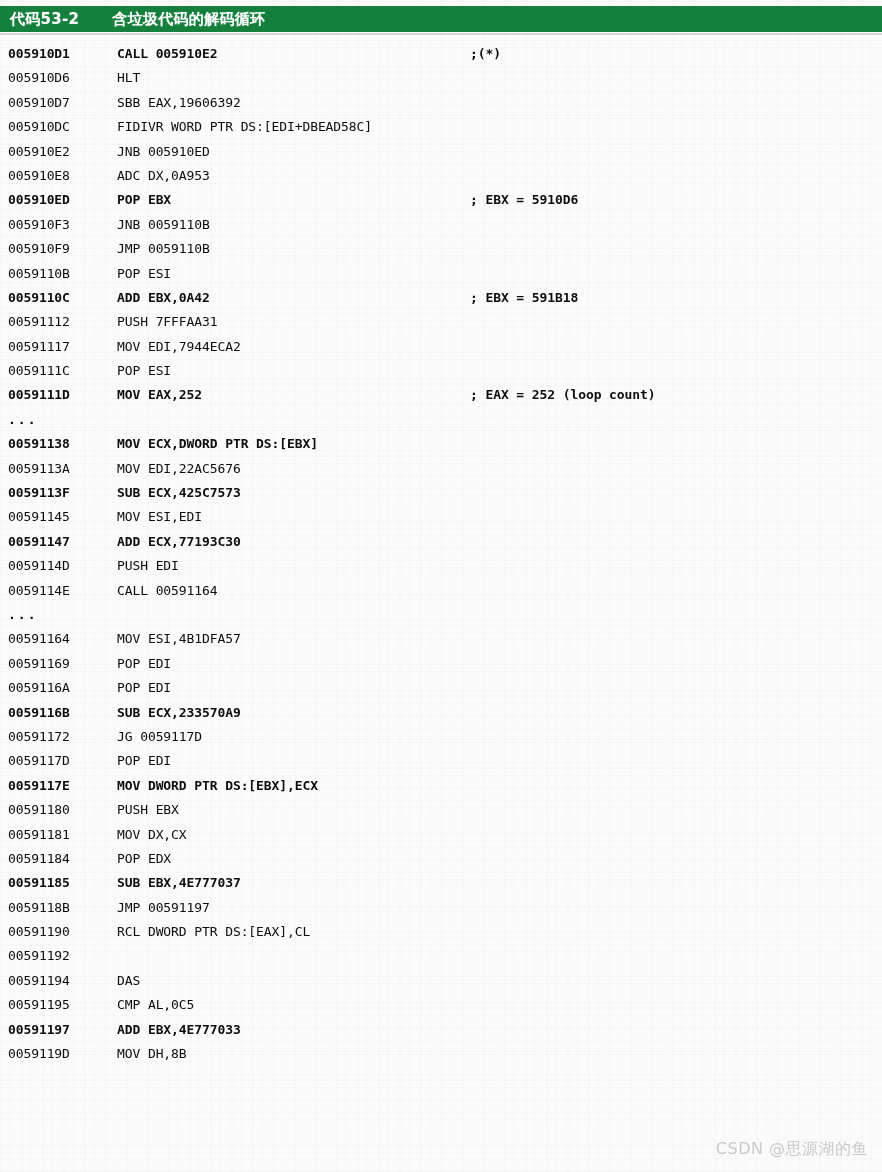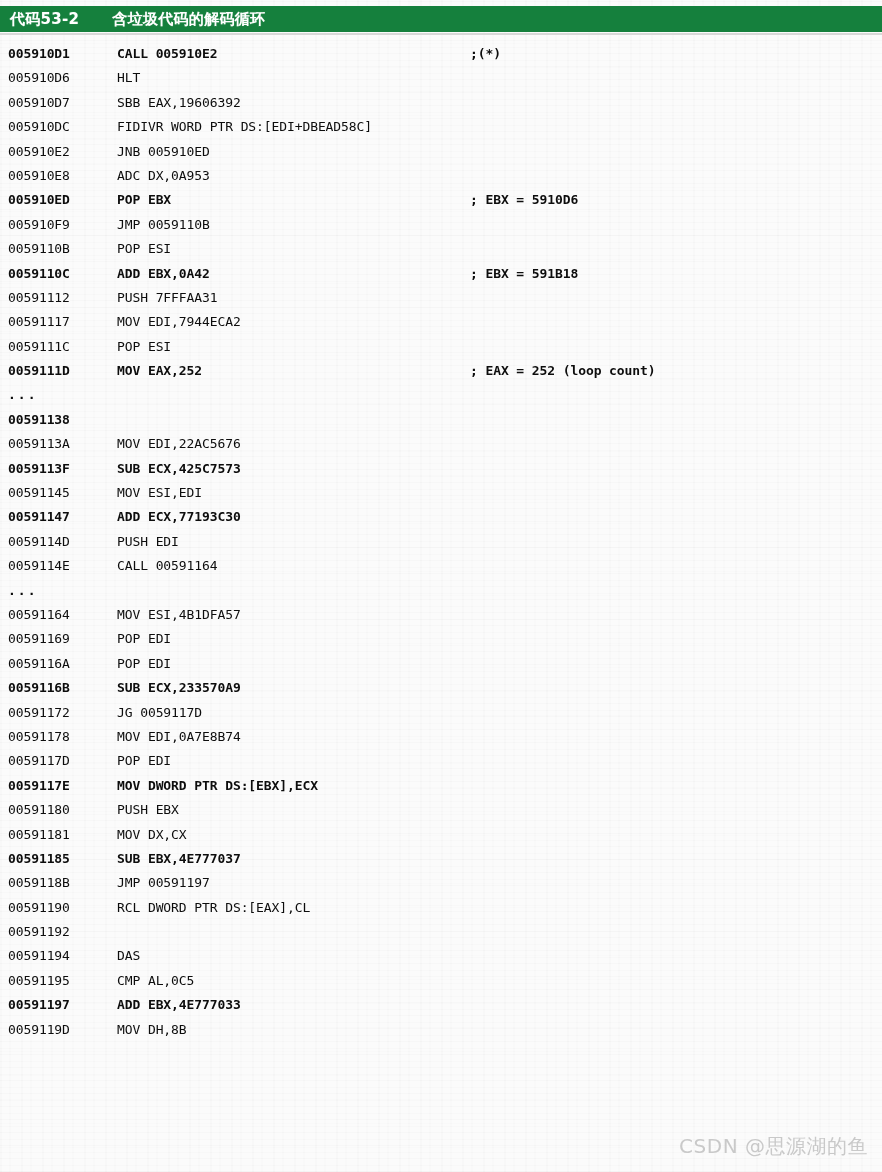--- a/index.html
+++ b/index.html
@@ -132,21 +132,21 @@
   .comment {
     font-weight: 700;
   }
 
   
   .watermark {
     position: absolute;
     right: 14px;
     bottom: 12px;
     font-family: "DejaVu Sans", sans-serif;
-    font-size: 20px;
+    font-size: 16px;
     color: #c9c9c9;
     white-space: nowrap;
     letter-spacing: 0.5px;
     z-index: 3;
   }
 </style>
 </head>
 <body>
 
 <div id="paper-noise"></div>
@@ -183,20 +183,24 @@
       <div class="code-line">
         <span class="addr">005910E8</span>
         <span class="instr">ADC DX,0A953</span>
       </div>
       <div class="code-line bold">
         <span class="addr">005910ED</span>
         <span class="instr">POP EBX</span>
         <span class="comment">; EBX = 5910D6</span>
       </div>
       <div class="code-line">
+        <span class="addr">005910F3</span>
+        <span class="instr">JNB 0059110B</span>
+      </div>
+      <div class="code-line">
         <span class="addr">005910F9</span>
         <span class="instr">JMP 0059110B</span>
       </div>
       <div class="code-line">
         <span class="addr">0059110B</span>
         <span class="instr">POP ESI</span>
       </div>
       <div class="code-line bold">
         <span class="addr">0059110C</span>
         <span class="instr">ADD EBX,0A42</span>
@@ -217,20 +221,21 @@
       <div class="code-line bold">
         <span class="addr">0059111D</span>
         <span class="instr">MOV EAX,252</span>
         <span class="comment">; EAX = 252 (loop count)</span>
       </div>
       <div class="code-line ellipsis">
         <span class="addr">...</span>
       </div>
       <div class="code-line bold">
         <span class="addr">00591138</span>
+        <span class="instr">MOV ECX,DWORD PTR DS:[EBX]</span>
       </div>
       <div class="code-line">
         <span class="addr">0059113A</span>
         <span class="instr">MOV EDI,22AC5676</span>
       </div>
       <div class="code-line bold">
         <span class="addr">0059113F</span>
         <span class="instr">SUB ECX,425C7573</span>
       </div>
       <div class="code-line">
@@ -266,39 +271,39 @@
       </div>
       <div class="code-line bold">
         <span class="addr">0059116B</span>
         <span class="instr">SUB ECX,233570A9</span>
       </div>
       <div class="code-line">
         <span class="addr">00591172</span>
         <span class="instr">JG 0059117D</span>
       </div>
       <div class="code-line">
-        <span class="addr">00591178</span>
-        <span class="instr">MOV EDI,0A7E8B74</span>
-      </div>
-      <div class="code-line">
         <span class="addr">0059117D</span>
         <span class="instr">POP EDI</span>
       </div>
       <div class="code-line bold">
         <span class="addr">0059117E</span>
         <span class="instr">MOV DWORD PTR DS:[EBX],ECX</span>
       </div>
       <div class="code-line">
         <span class="addr">00591180</span>
         <span class="instr">PUSH EBX</span>
       </div>
       <div class="code-line">
         <span class="addr">00591181</span>
         <span class="instr">MOV DX,CX</span>
       </div>
+      <div class="code-line">
+        <span class="addr">00591184</span>
+        <span class="instr">POP EDX</span>
+      </div>
       <div class="code-line bold">
         <span class="addr">00591185</span>
         <span class="instr">SUB EBX,4E777037</span>
       </div>
       <div class="code-line">
         <span class="addr">0059118B</span>
         <span class="instr">JMP 00591197</span>
       </div>
       <div class="code-line">
         <span class="addr">00591190</span>

